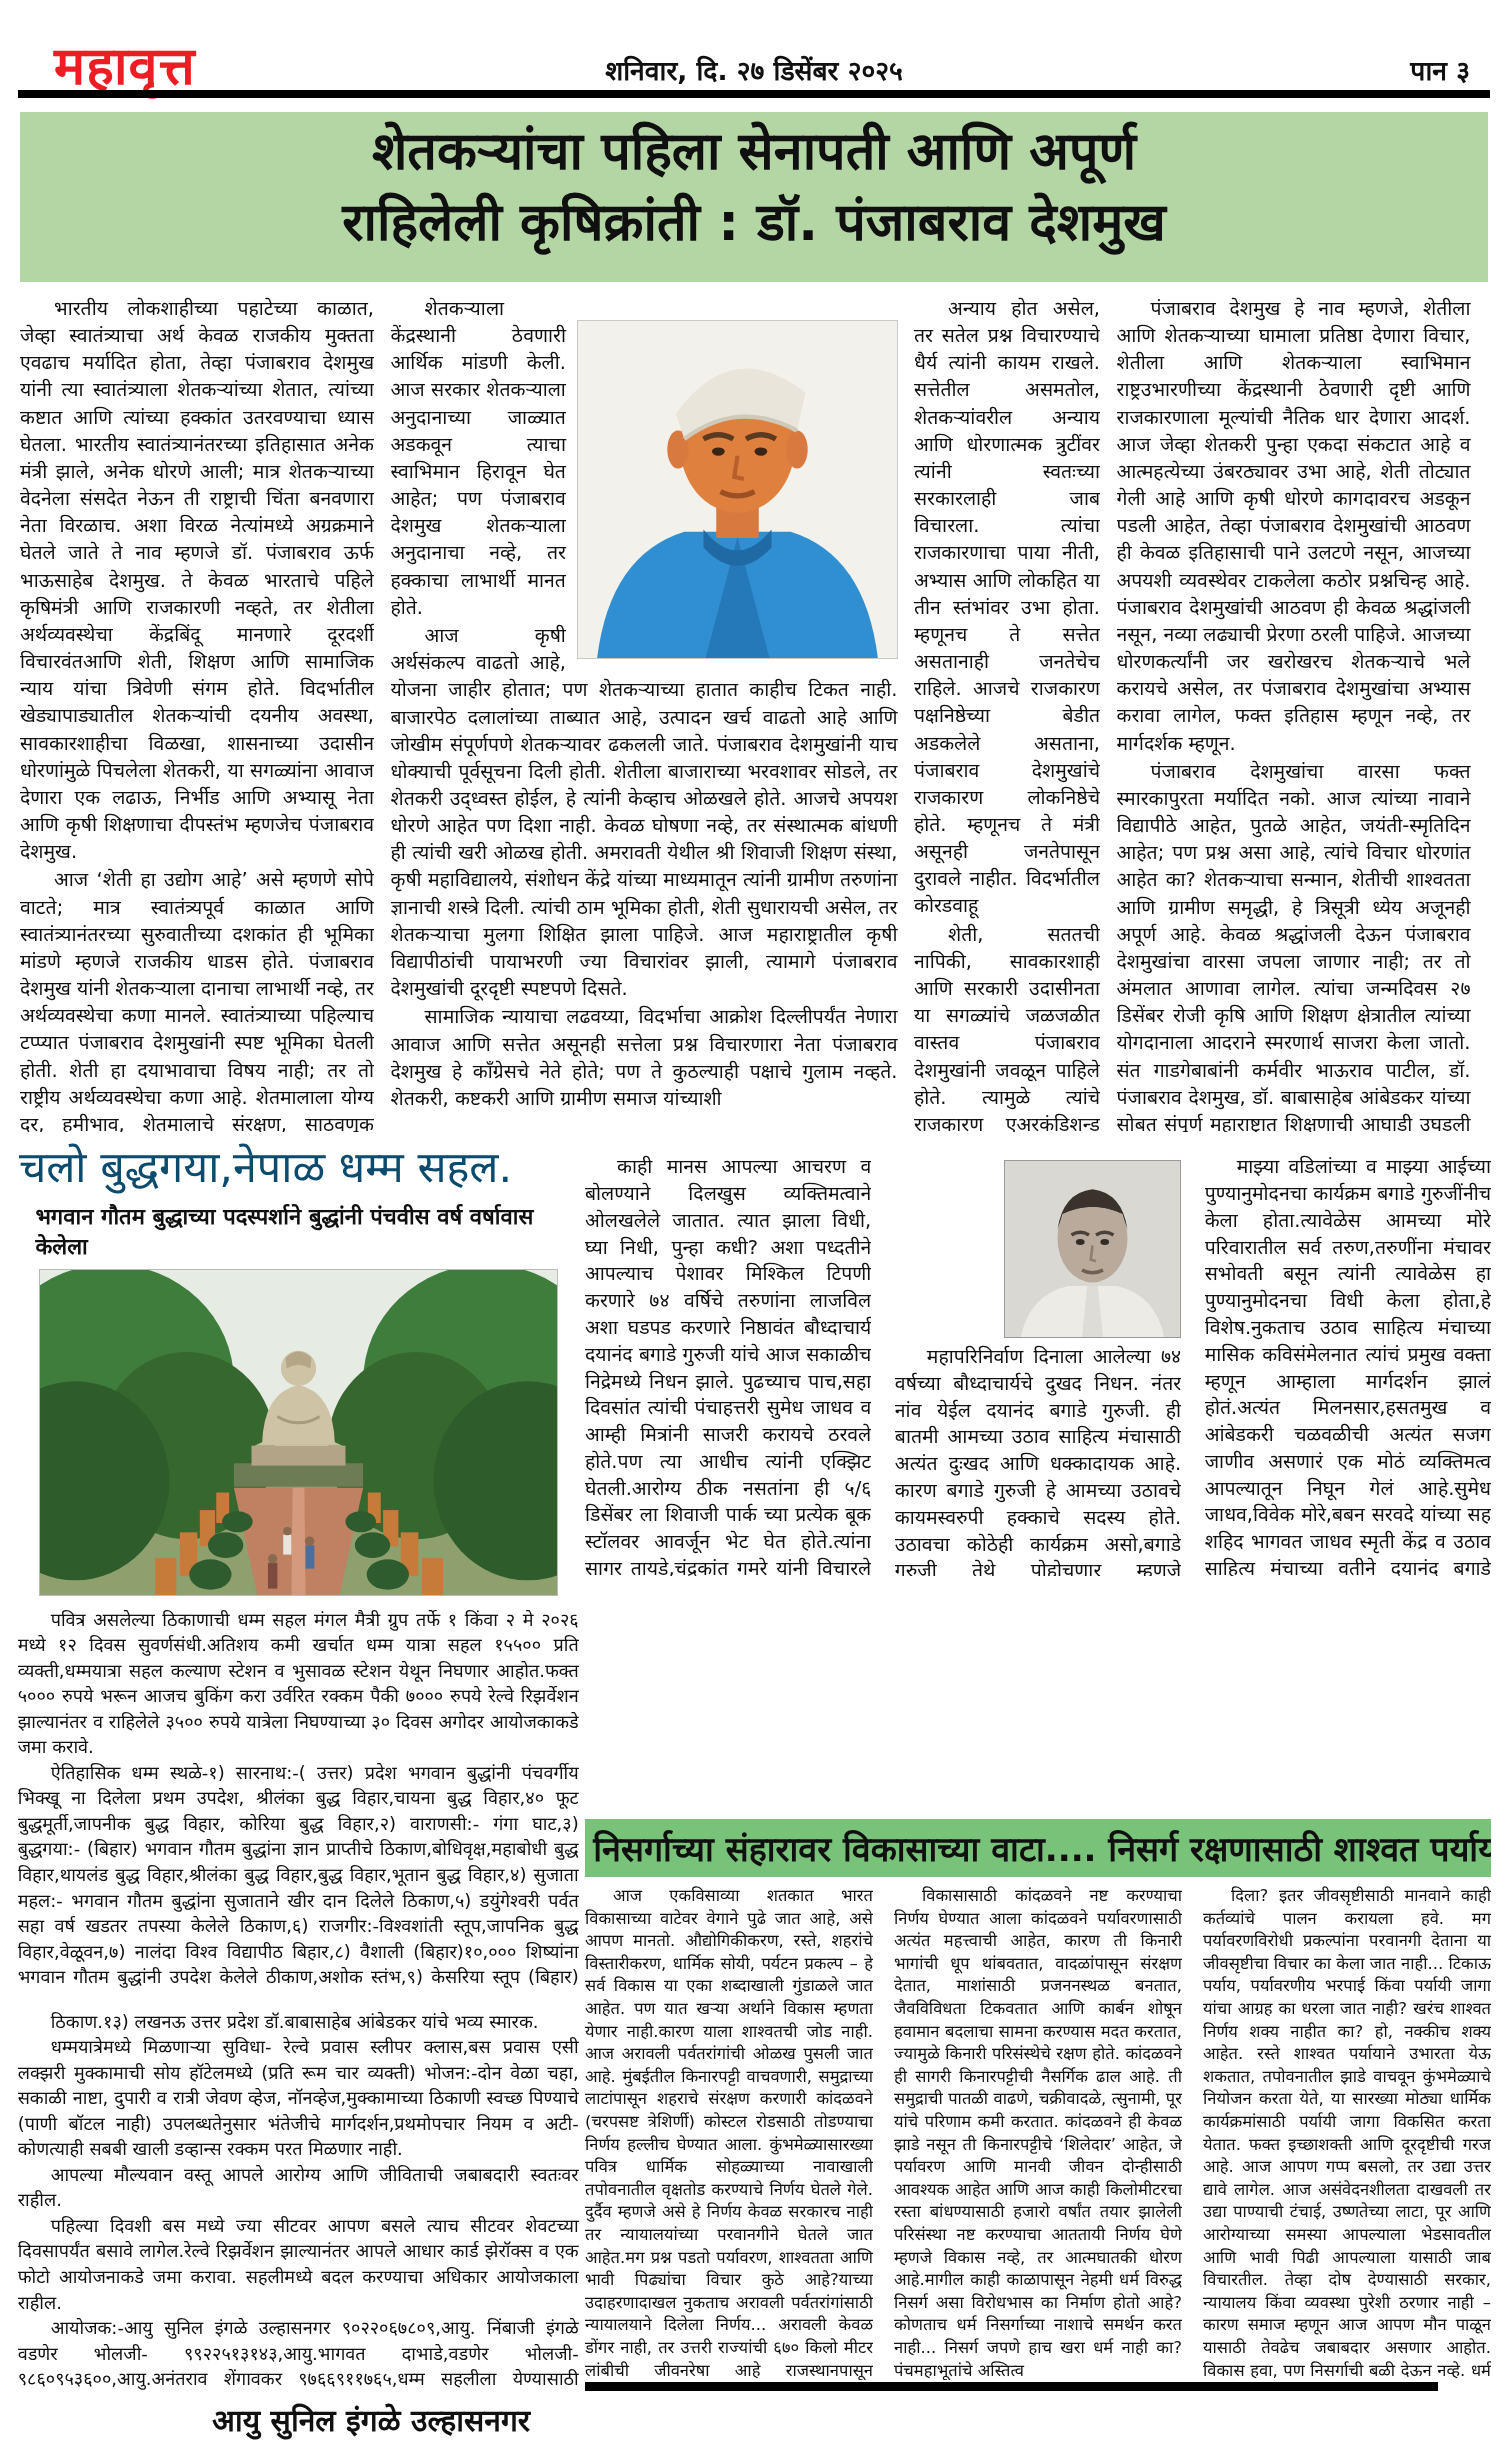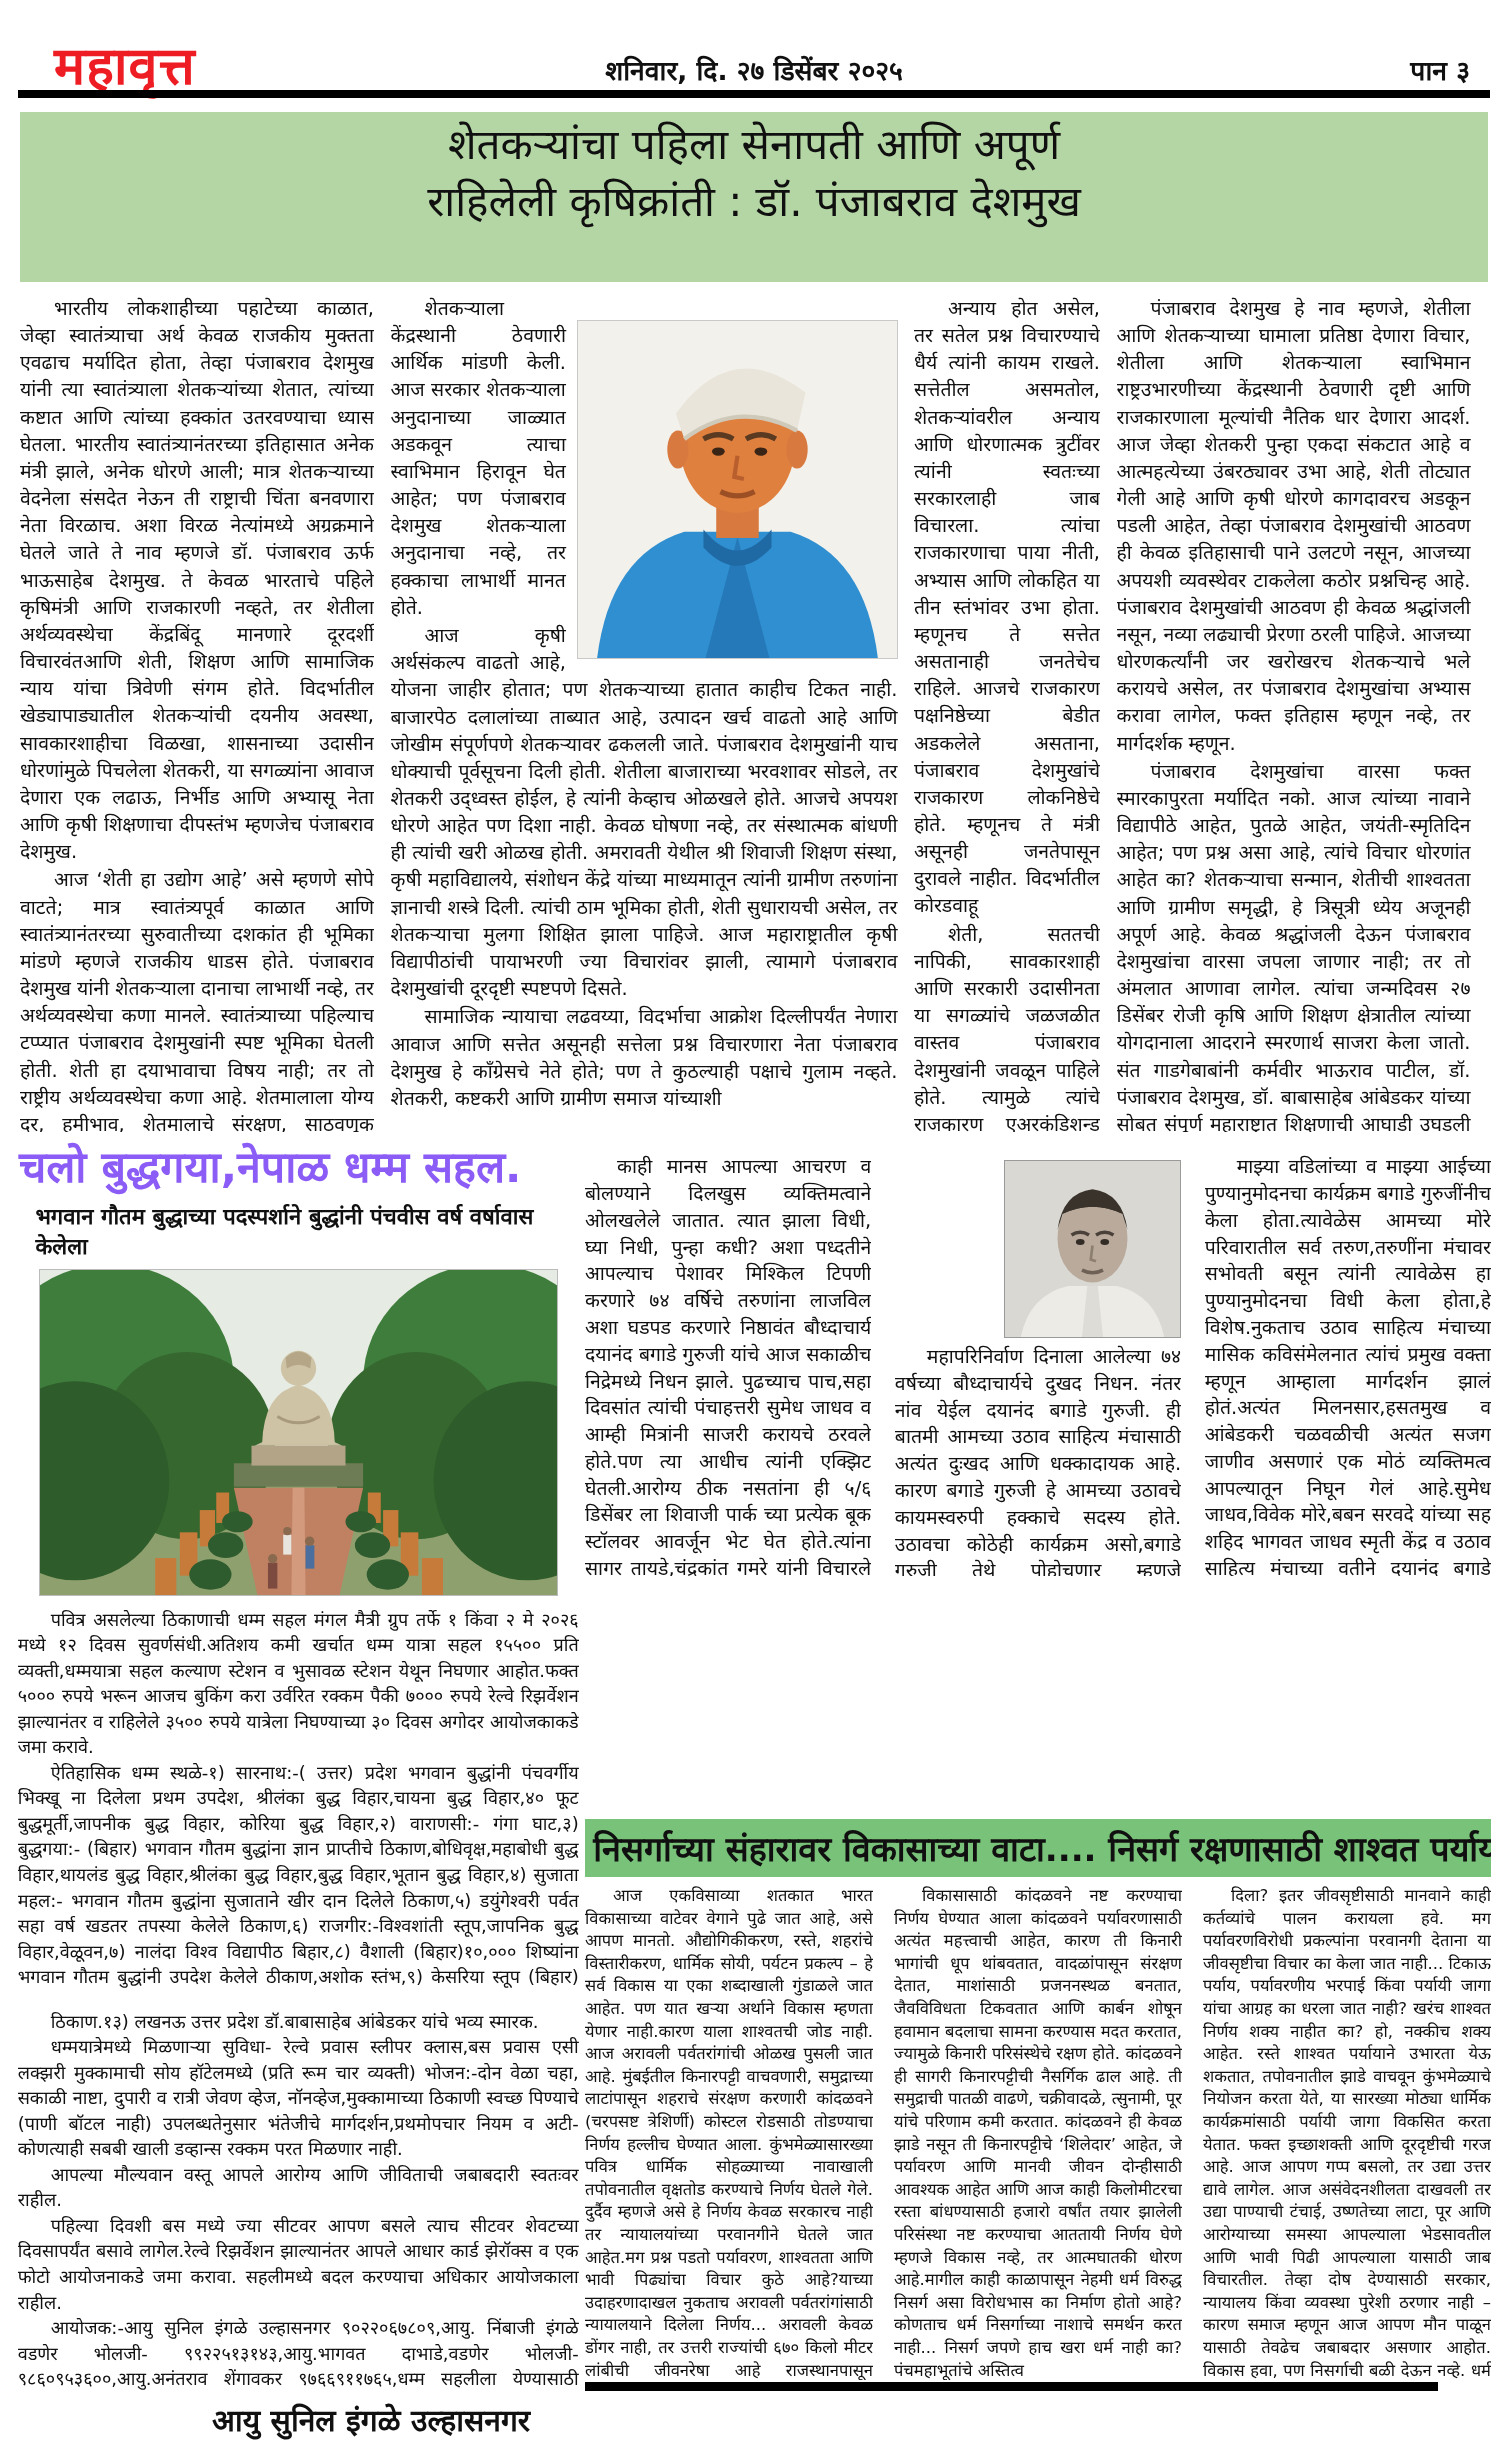--- a/index.html
+++ b/index.html
@@ -9,36 +9,36 @@
   
   .masthead{position:absolute;left:54px;top:28px;font-size:52px;font-weight:800;
             color:#ee1c23;letter-spacing:1.2px;}
   .head-date{position:absolute;left:0;right:0;top:52px;text-align:center;
              font-size:26.5px;font-weight:700;}
   .head-page{position:absolute;right:38px;top:52px;font-size:26.5px;font-weight:700;margin-left:28px;}
   .head-rule{position:absolute;left:17.7px;right:17.7px;top:90px;height:7.7px;background:#000;}
 
   
   .a1-headbox{position:absolute;left:20px;right:20px;top:112px;height:170px;
-              background:#b4d6a4;text-align:center;font-weight:400;
-              font-size:42px;line-height:1.38;padding-top:3.5px;box-sizing:border-box;}
+              background:#b4d6a4;text-align:center;font-weight:700;
+              font-size:52px;line-height:1.38;padding-top:3.5px;box-sizing:border-box;}
   .a1-body{position:absolute;left:20px;right:20px;top:295px;height:837px;
            display:flex;gap:16.5px;font-size:19.4px;line-height:1.4;text-align:justify;}
   .a1-body p{margin:0 0 1.2px 0;text-indent:34px;}
   .col{overflow:hidden;}
   .a1c1{flex:0 0 354px;}
   .a1c2{flex:0 0 507px;}
   .a1c3{flex:0 0 186px;}
   .a1c4{flex:0 0 354px;}
   .photo1{float:right;width:321px;height:339px;margin:25px 0 8.3px 10.6px;
           border:0.6px solid #c9c9c9;box-sizing:border-box;}
 
   
   .s2{position:absolute;left:17.7px;top:1145px;width:561px;}
-  .s2-head{font-size:43px;font-weight:700;color:#8b5cf6;margin:0 0 9.4px 1.2px;line-height:1.05;}
+  .s2-head{font-size:43px;font-weight:400;color:#0c4a6e;margin:0 0 9.4px 1.2px;line-height:1.05;}
   .s2-caption{font-size:22px;font-weight:700;margin:0 0 9.4px 17.7px;}
   .photo2{display:block;margin-left:21px;width:519px;height:327px;border:0.6px solid #bbb;box-sizing:border-box;}
   .s2-cols{display:flex;gap:21px;margin-top:10.6px;height:783px;overflow:hidden;
            font-size:18px;line-height:1.42;text-align:justify;flex-direction:column;}
   .s2-cols .c{flex:1 1 0;overflow:hidden;}
   .s2-cols p{margin:0;text-indent:33px;}
   .s2-footer{margin-top:5.9px;text-align:center;font-weight:800;font-size:30px;line-height:1.7;
              width:70%;margin-left:28%;}
   .s2-rule{margin-top:8.3px;height:8.8px;background:#000;}
 

